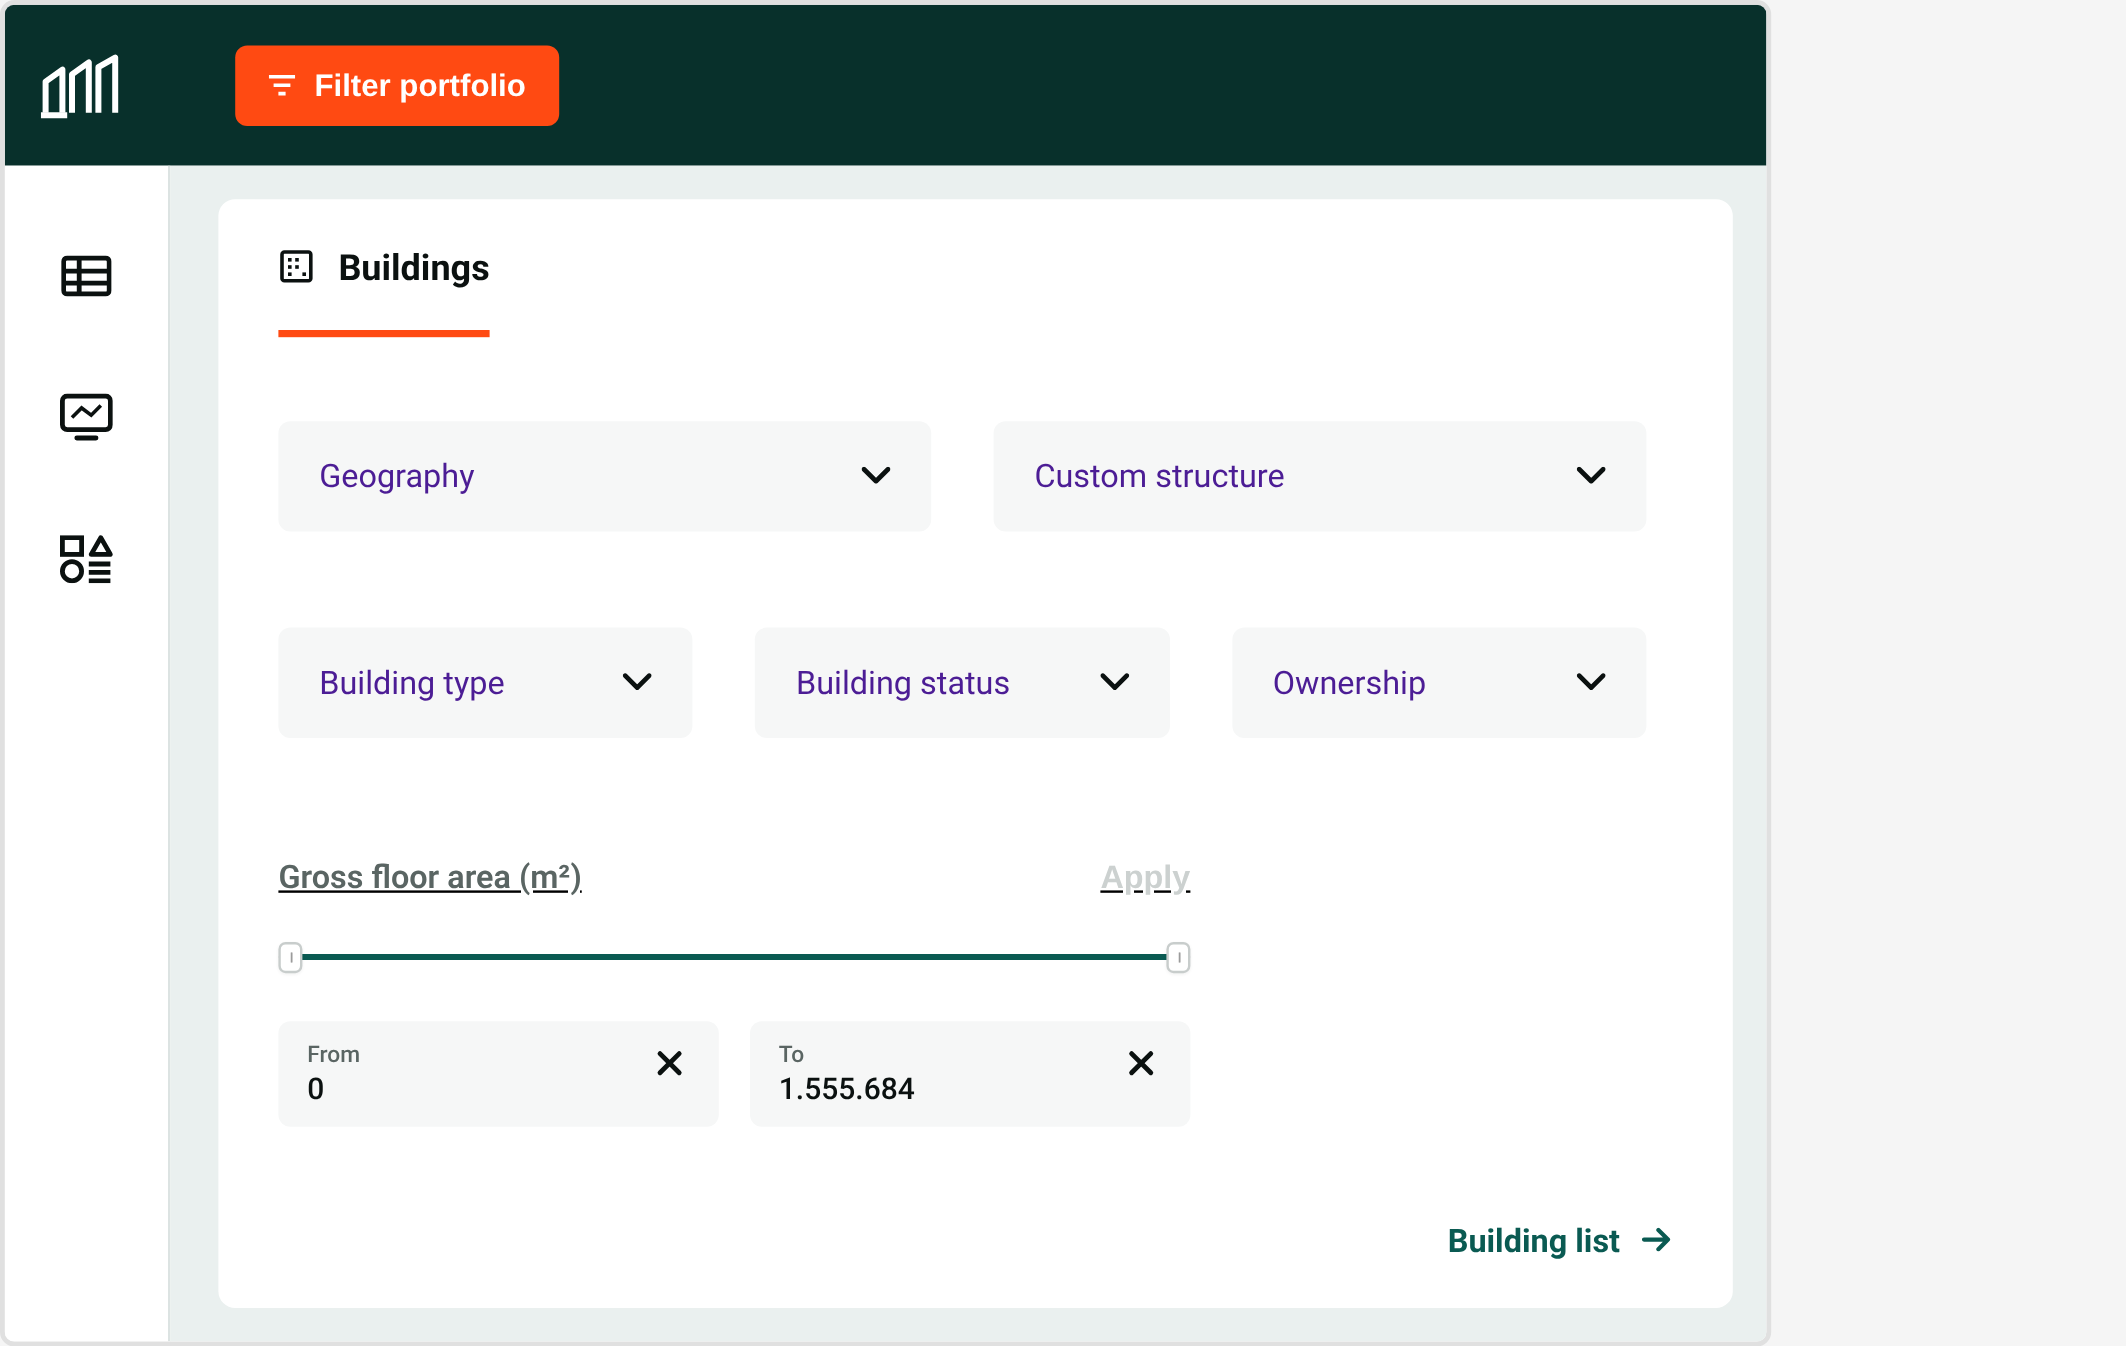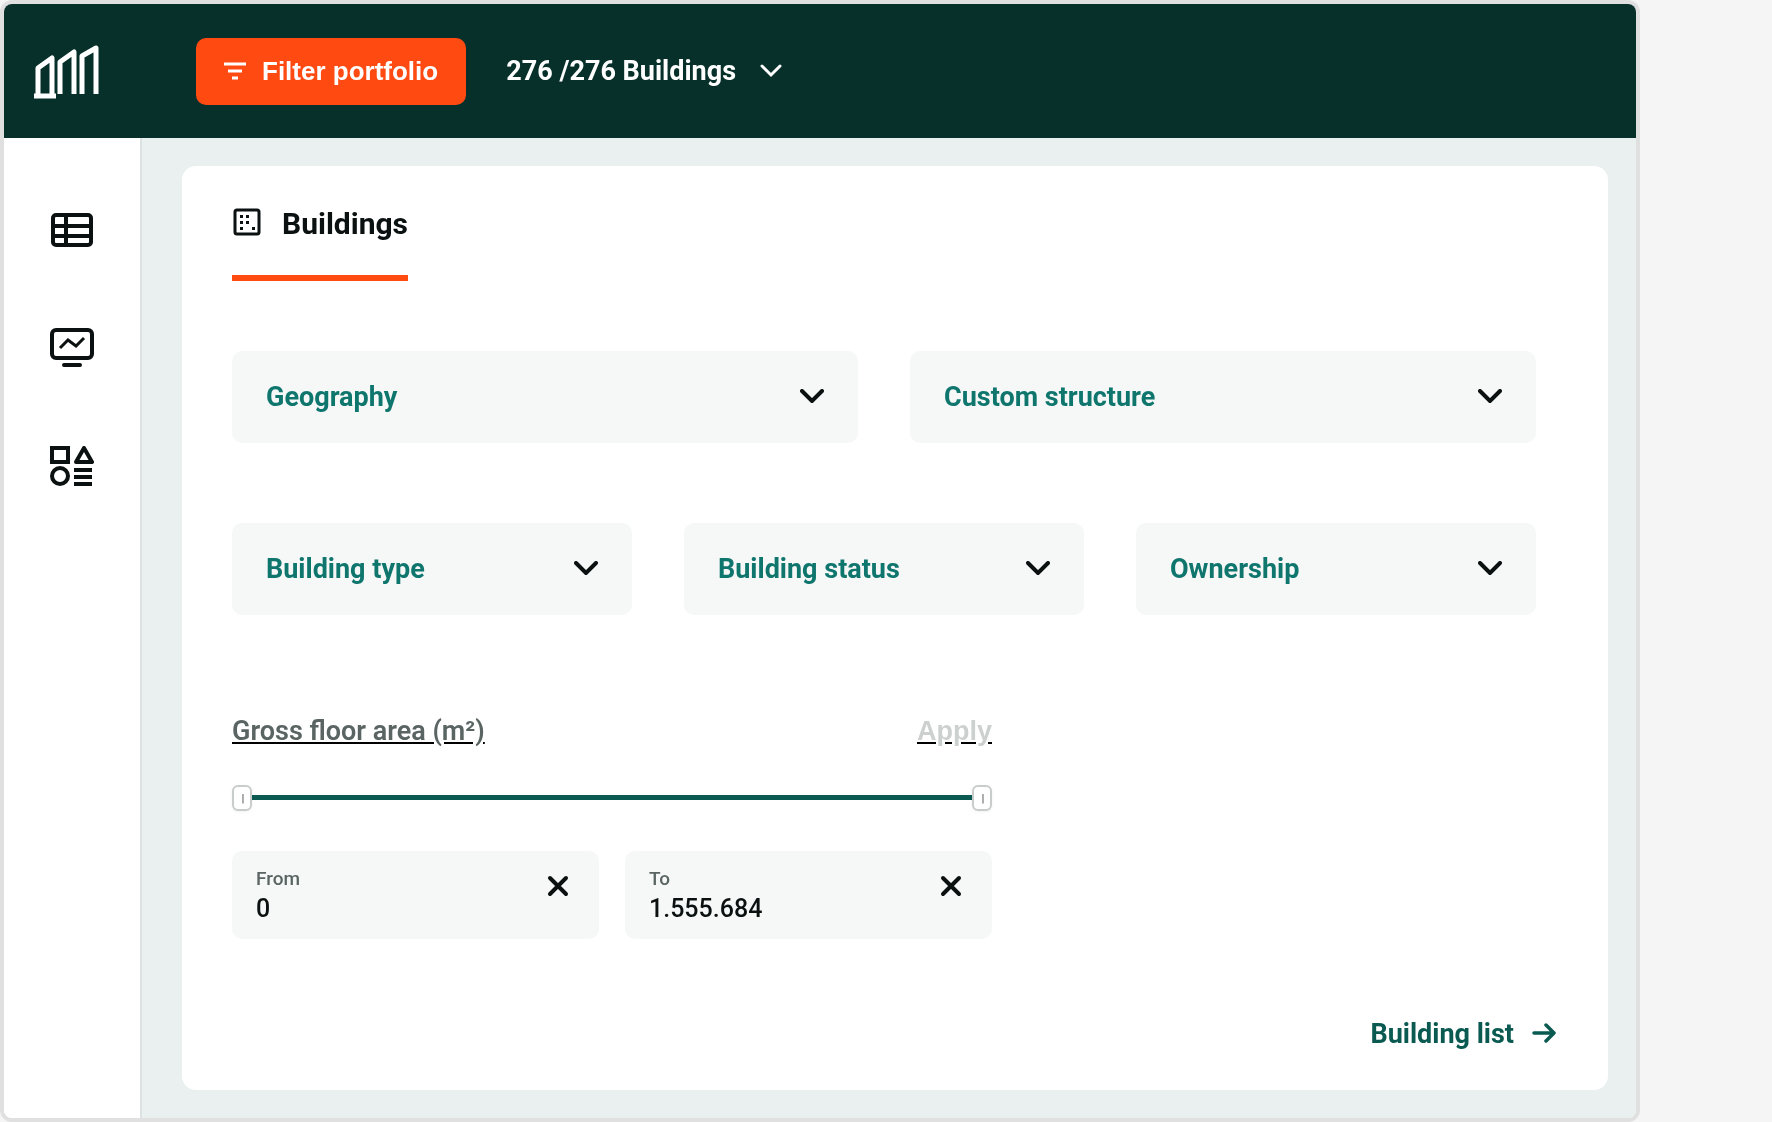--- a/index.html
+++ b/index.html
@@ -6,21 +6,21 @@
     body {
       font-family: -apple-system, BlinkMacSystemFont, 'Segoe UI', Roboto, sans-serif;
       background: #f5f5f5;
       width: 1772px;
       height: 1122px;
       overflow: hidden;
     }
     .app {
       border: 4px solid #e0e0e0;
       border-radius: 12px;
-      width: 1640px;
+      width: 1476px;
       height: 1122px;
       background: #fff;
       display: flex;
       flex-direction: column;
       overflow: hidden;
     }
     .header {
       background: #08302b;
       height: 134px;
       display: flex;
@@ -126,22 +126,22 @@
       padding: 30px 34px;
       display: flex;
       align-items: center;
       justify-content: space-between;
       cursor: pointer;
       flex: 1;
     }
     .select-box.wide { }
     .select-label {
       font-size: 27px;
-      font-weight: 700;
-      color: #0f766e;
+      font-weight: 400;
+      color: #4c1d95;
     }
     .select-chevron {
       color: #0b1110;
       font-size: 16px;
     }
     .gfa-section {
       margin-top: 100px;
       width: 760px;
     }
     .gfa-head {
@@ -265,28 +265,20 @@
     <button class="filter-btn">
       <span>
         <svg width="22" height="18" viewBox="0 0 22 18" fill="none">
           <line x1="0" y1="2" x2="22" y2="2" stroke="#fff" stroke-width="3"></line>
           <line x1="4" y1="9" x2="18" y2="9" stroke="#fff" stroke-width="3"></line>
           <line x1="8" y1="16" x2="14" y2="16" stroke="#fff" stroke-width="3"></line>
         </svg>
       </span>
       <span>Filter portfolio</span>
     </button>
-    <div class="counter-group">
-      <span>276 /276 Buildings</span>
-      <span class="chevron-down">
-        <svg width="22" height="14" viewBox="0 0 22 14">
-            <path d="M2 2 L11 11 L20 2" stroke="#fff" stroke-width="3" fill="none" stroke-linecap="round"></path>
-          </svg>
-      </span>
-    </div>
   </div>
 
   <div class="body">
     <div class="sidebar">
       <div class="sidebar-item">
         <svg width="42" height="34" viewBox="0 0 42 34" fill="none">
           <rect x="2" y="2" width="38" height="30" rx="3" stroke="#0b1110" stroke-width="4"></rect>
           <line x1="2" y1="13" x2="40" y2="13" stroke="#0b1110" stroke-width="4"></line>
           <line x1="2" y1="23" x2="40" y2="23" stroke="#0b1110" stroke-width="4"></line>
           <line x1="15" y1="2" x2="15" y2="32" stroke="#0b1110" stroke-width="4"></line>

